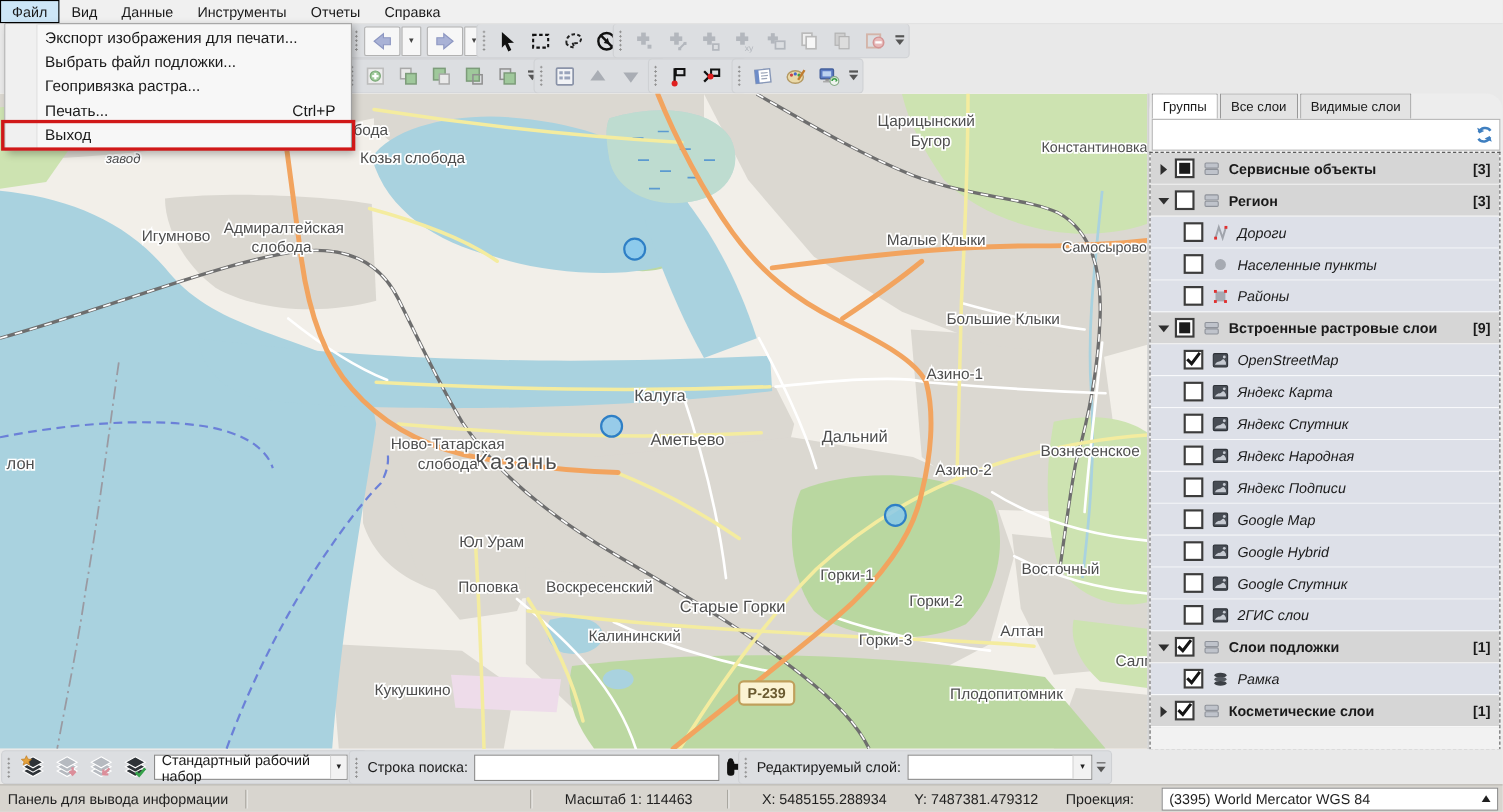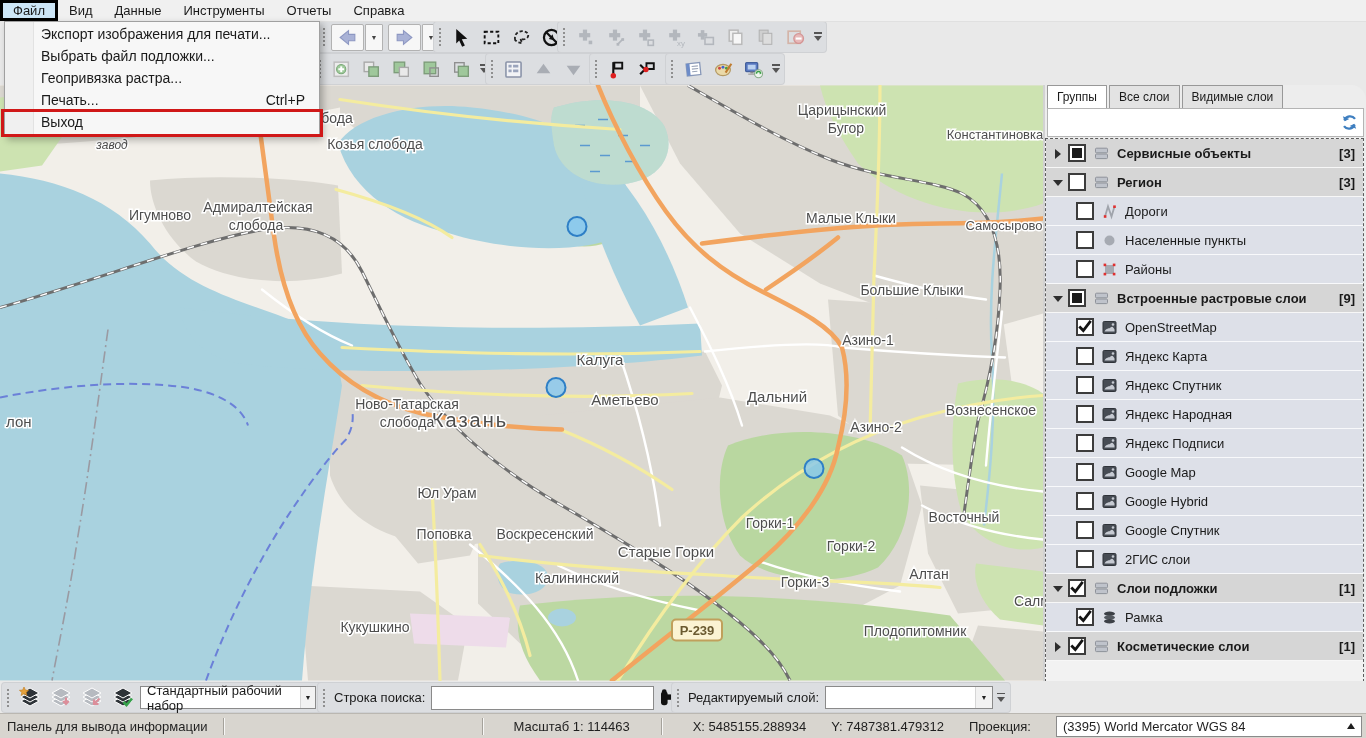--- a/index.html
+++ b/index.html
@@ -2,21 +2,21 @@
 <html><head>
 <meta charset="utf-8">
 <style>
   html,body{margin:0;padding:0;background:#e9e9e9;}
   body{width:1366px;height:738px;overflow:hidden;font-family:"Liberation Sans",sans-serif;position:relative;}
   #app{position:absolute;left:0;top:0;width:1366px;height:738px;}
 
   
   .menubar{position:absolute;left:0;top:0;width:1366px;height:21px;background:#f0f0f0;display:flex;align-items:stretch;font-size:13px;z-index:40;border-bottom:1px solid #e0e0e0;}
   .mb-item{padding:1px 10px;display:flex;align-items:center;color:#1a1a1a;border:1px solid transparent;}
-  .mb-item.open{background:#cde6f7;border:3px solid #000000;}
+  .mb-item.open{background:#cde6f7;border:1px solid #000000;}
 
   
   .toolbars{position:absolute;top:21px;left:0;width:1366px;height:64px;background:#e9e9e9;}
   .trow{position:absolute;left:0;width:100%;height:31px;}
   .trow1{top:1px}.trow2{top:33px}
   .tgroup{position:absolute;top:0;height:30px;background:#dcdee1;border-radius:3px;display:flex;align-items:center;padding:0 2px 0 3px;box-shadow:0 0 0 1px #cfd1d4;}
   .grip{width:4px;height:20px;margin:0 4px 0 1px;background-image:radial-gradient(#8f8f8f 34%,transparent 40%);background-size:4px 4px;}
   .ovf{width:11px;height:22px;margin-left:3px;position:relative;}
   .ovf::before{content:"";position:absolute;left:1px;top:6px;width:8px;height:1.5px;background:#555;}
   .ovf::after{content:"";position:absolute;left:1px;top:10px;border-left:4px solid transparent;border-right:4px solid transparent;border-top:5px solid #555;}
@@ -45,21 +45,21 @@
   .tabs{display:flex;height:23px;padding-left:2px;}
   .tab{font-size:12px;padding:4px 9px 0 9px;border:1px solid #989898;border-bottom:none;background:#e3e3e3;margin-right:2px;color:#1a1a1a;border-radius:1px 1px 0 0;}
   .tab.active{background:#fff;}
   .filter-row{position:absolute;top:23px;left:2px;right:2px;height:27px;background:#fff;border:1px solid #b4b4b4;display:flex;align-items:center;}
   .filter-input{flex:1;border:none;outline:none;height:100%;font-size:13px;padding:0 6px;background:transparent;font-family:"Liberation Sans",sans-serif;}
   .refresh-btn{width:24px;height:24px;margin-right:2px;display:flex;align-items:center;justify-content:center;}
   .refresh-btn svg{width:19px;height:19px;}
   .tree{position:absolute;top:53px;left:0;right:2px;height:542px;border:1px dashed #5c5c5c;background:#f2f2f2;overflow:hidden;}
   .trrow{height:29px;display:flex;align-items:center;padding:0 8px 0 5px;font-size:13px;color:#1a1a1a;border-bottom:1px solid rgba(255,255,255,.8);box-sizing:border-box;}
   .trrow.group{background:#d6d6d6;font-weight:bold;}
-  .trrow.child{background:#dde0e8;padding-left:28px;}
+  .trrow.child{background:#dde0e8;padding-left:28px;font-style:italic;}
   .exp{width:15px;height:15px;position:relative;flex:none;}
   .exp.collapsed::after{content:"";position:absolute;left:4px;top:3px;border-top:5px solid transparent;border-bottom:5px solid transparent;border-left:6px solid #2e2e2e;}
   .exp.expanded::after{content:"";position:absolute;left:2px;top:5px;border-left:5px solid transparent;border-right:5px solid transparent;border-top:6px solid #2e2e2e;}
   .cb{width:14px;height:14px;border:2px solid #3c3c3c;background:#fff;margin:0 7px 0 2px;position:relative;flex:none;}
   .cb.partial::after{content:"";position:absolute;left:2px;top:2px;right:2px;bottom:2px;background:#1b1b1b;}
   .cb.checked svg{position:absolute;left:-1px;top:-2px;width:16px;height:16px;}
   .licon{width:17px;height:17px;margin-right:7px;flex:none;}
   .licon svg{width:17px;height:17px;}
   .lcount{margin-left:auto;font-weight:bold;}
 

